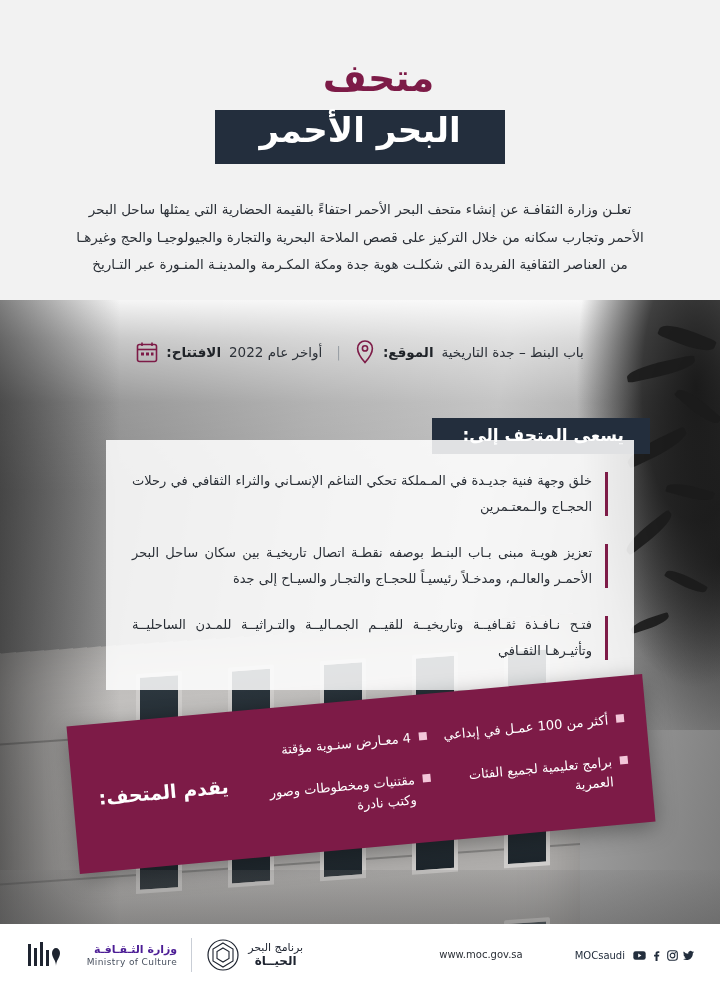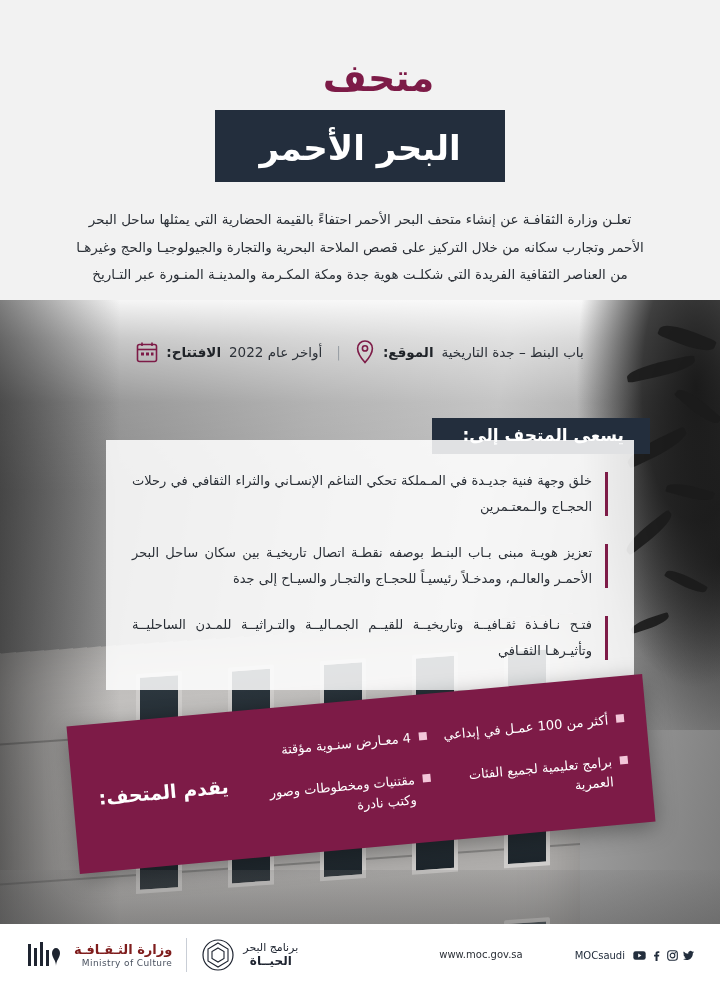--- a/index.html
+++ b/index.html
@@ -84,26 +84,26 @@
     font-size: 38px; font-weight: 700; letter-spacing: 1px;
     line-height: 1.1;
     padding-left: 37px;
   }
   .title-2 {
     display: inline-block;
     margin-top: 10px;
     background: #232e3d;
     color: #ffffff;
     font-size: 34px; font-weight: 700;
-    padding: 18px 44px 14px 44px;
+    padding: 0 44px 14px 44px;
   }
 
   
   .intro {
-    position: absolute; top: 206px; left: 70px; width: 580px;
+    position: absolute; top: 196px; left: 70px; width: 580px;
     text-align: center;
     color: #2a2f36;
     font-size: 13.5px;
     line-height: 2.05;
   }
 
   
   .inforow {
     position: absolute; top: 340px; left: 0; width: 720px;
     display: flex; justify-content: center; align-items: center; gap: 14px;
@@ -185,21 +185,21 @@
     position: absolute; left: 0; bottom: 0; width: 720px; height: 62px;
     background: #ffffff;
     display: flex; align-items: center; justify-content: space-between;
     padding: 0 26px;
   }
   .social { display: flex; align-items: center; gap: 6px; font-size: 10px; color: #2a2f36; }
   .social-icons { display: flex; gap: 5px; align-items: center; color: #232e3d; padding-left: 46px; }
   .social-text { line-height: 1.45; text-align: right; direction: ltr; }
   .footer-right { display: flex; align-items: center; gap: 14px; }
   .moc-logo { display: flex; align-items: center; gap: 8px; }
-  .moc-ar { font-size: 13px; font-weight: 700; color: #7f1d1d; line-height: 1.2; }
+  .moc-ar { font-size: 11px; font-weight: 700; color: #4c1d95; line-height: 1.2; margin-left: 20px; }
   .moc-en { font-size: 9px; color: #4a5260; letter-spacing: 0.4px; }
   .vdivider { width: 1px; height: 34px; background: #c9ced6; }
   .quality { display: flex; align-items: center; gap: 8px; }
   .q-text-ar { font-size: 11px; color: #1e2430; line-height: 1.25; text-align: center;}
   .q-text-sub { font-size: 12px; font-weight: 700; color: #1e2430; }
 </style>
 </head>
 <body>
 
 <div class="poster">

